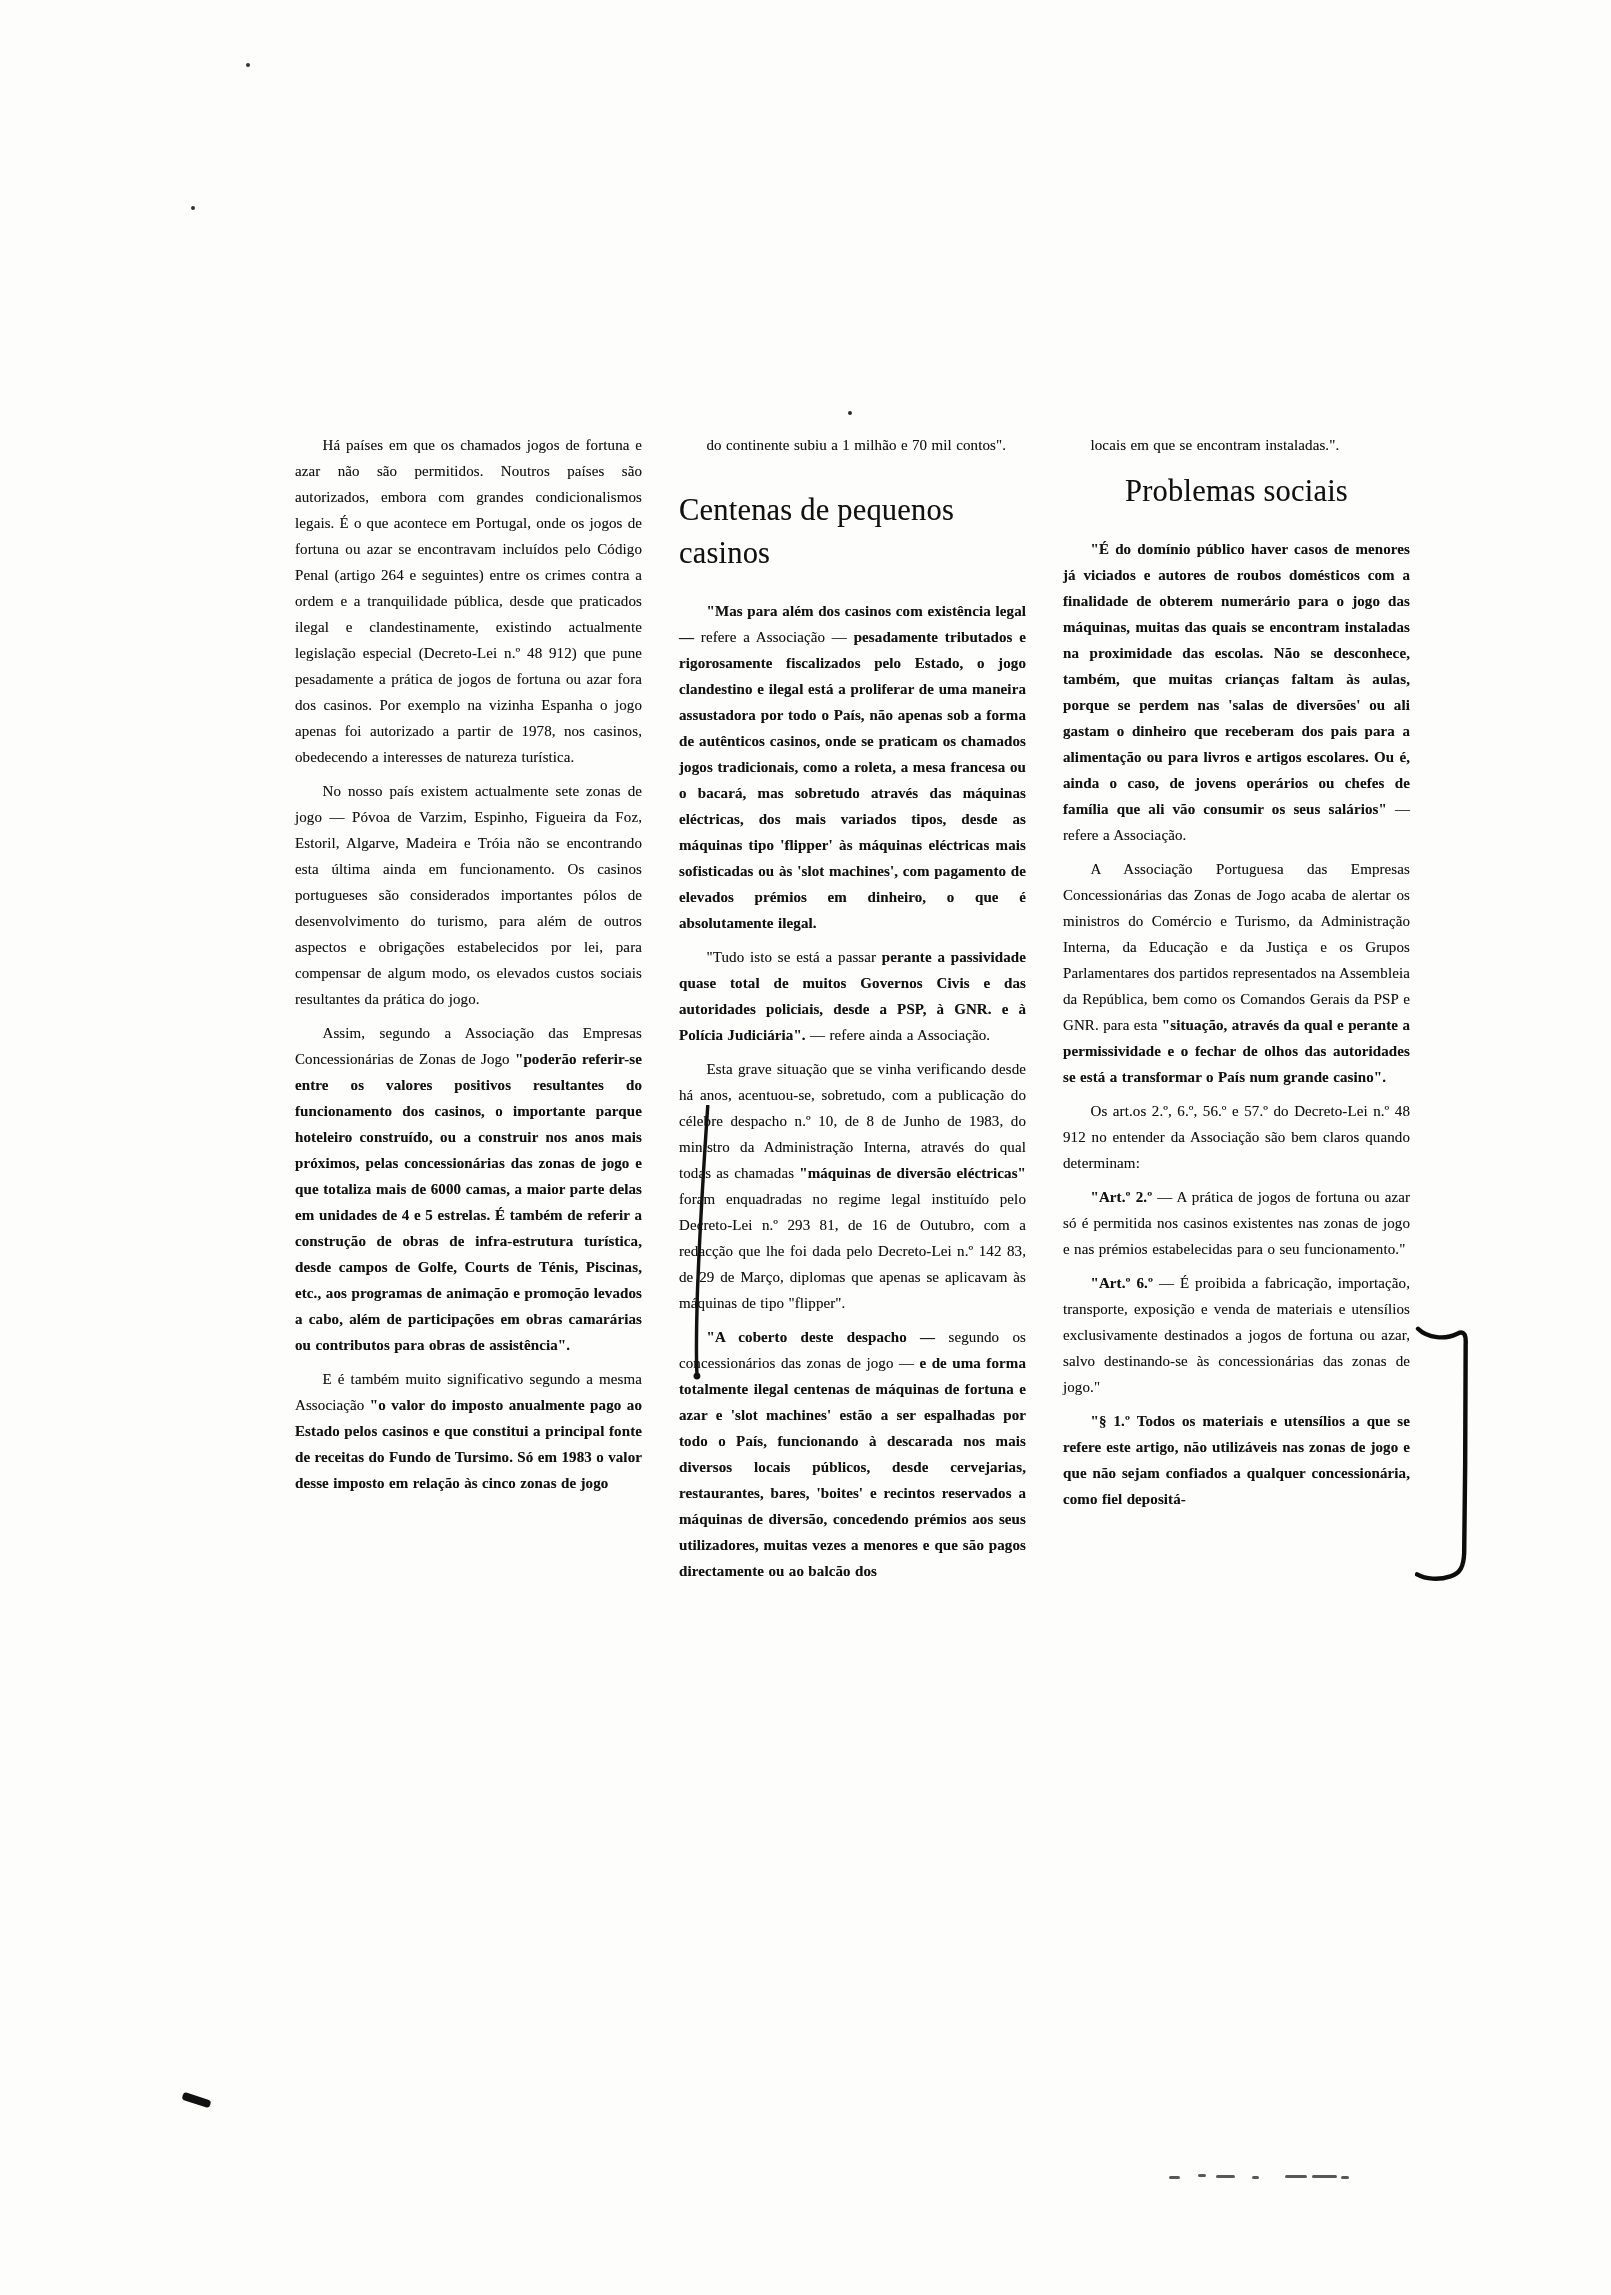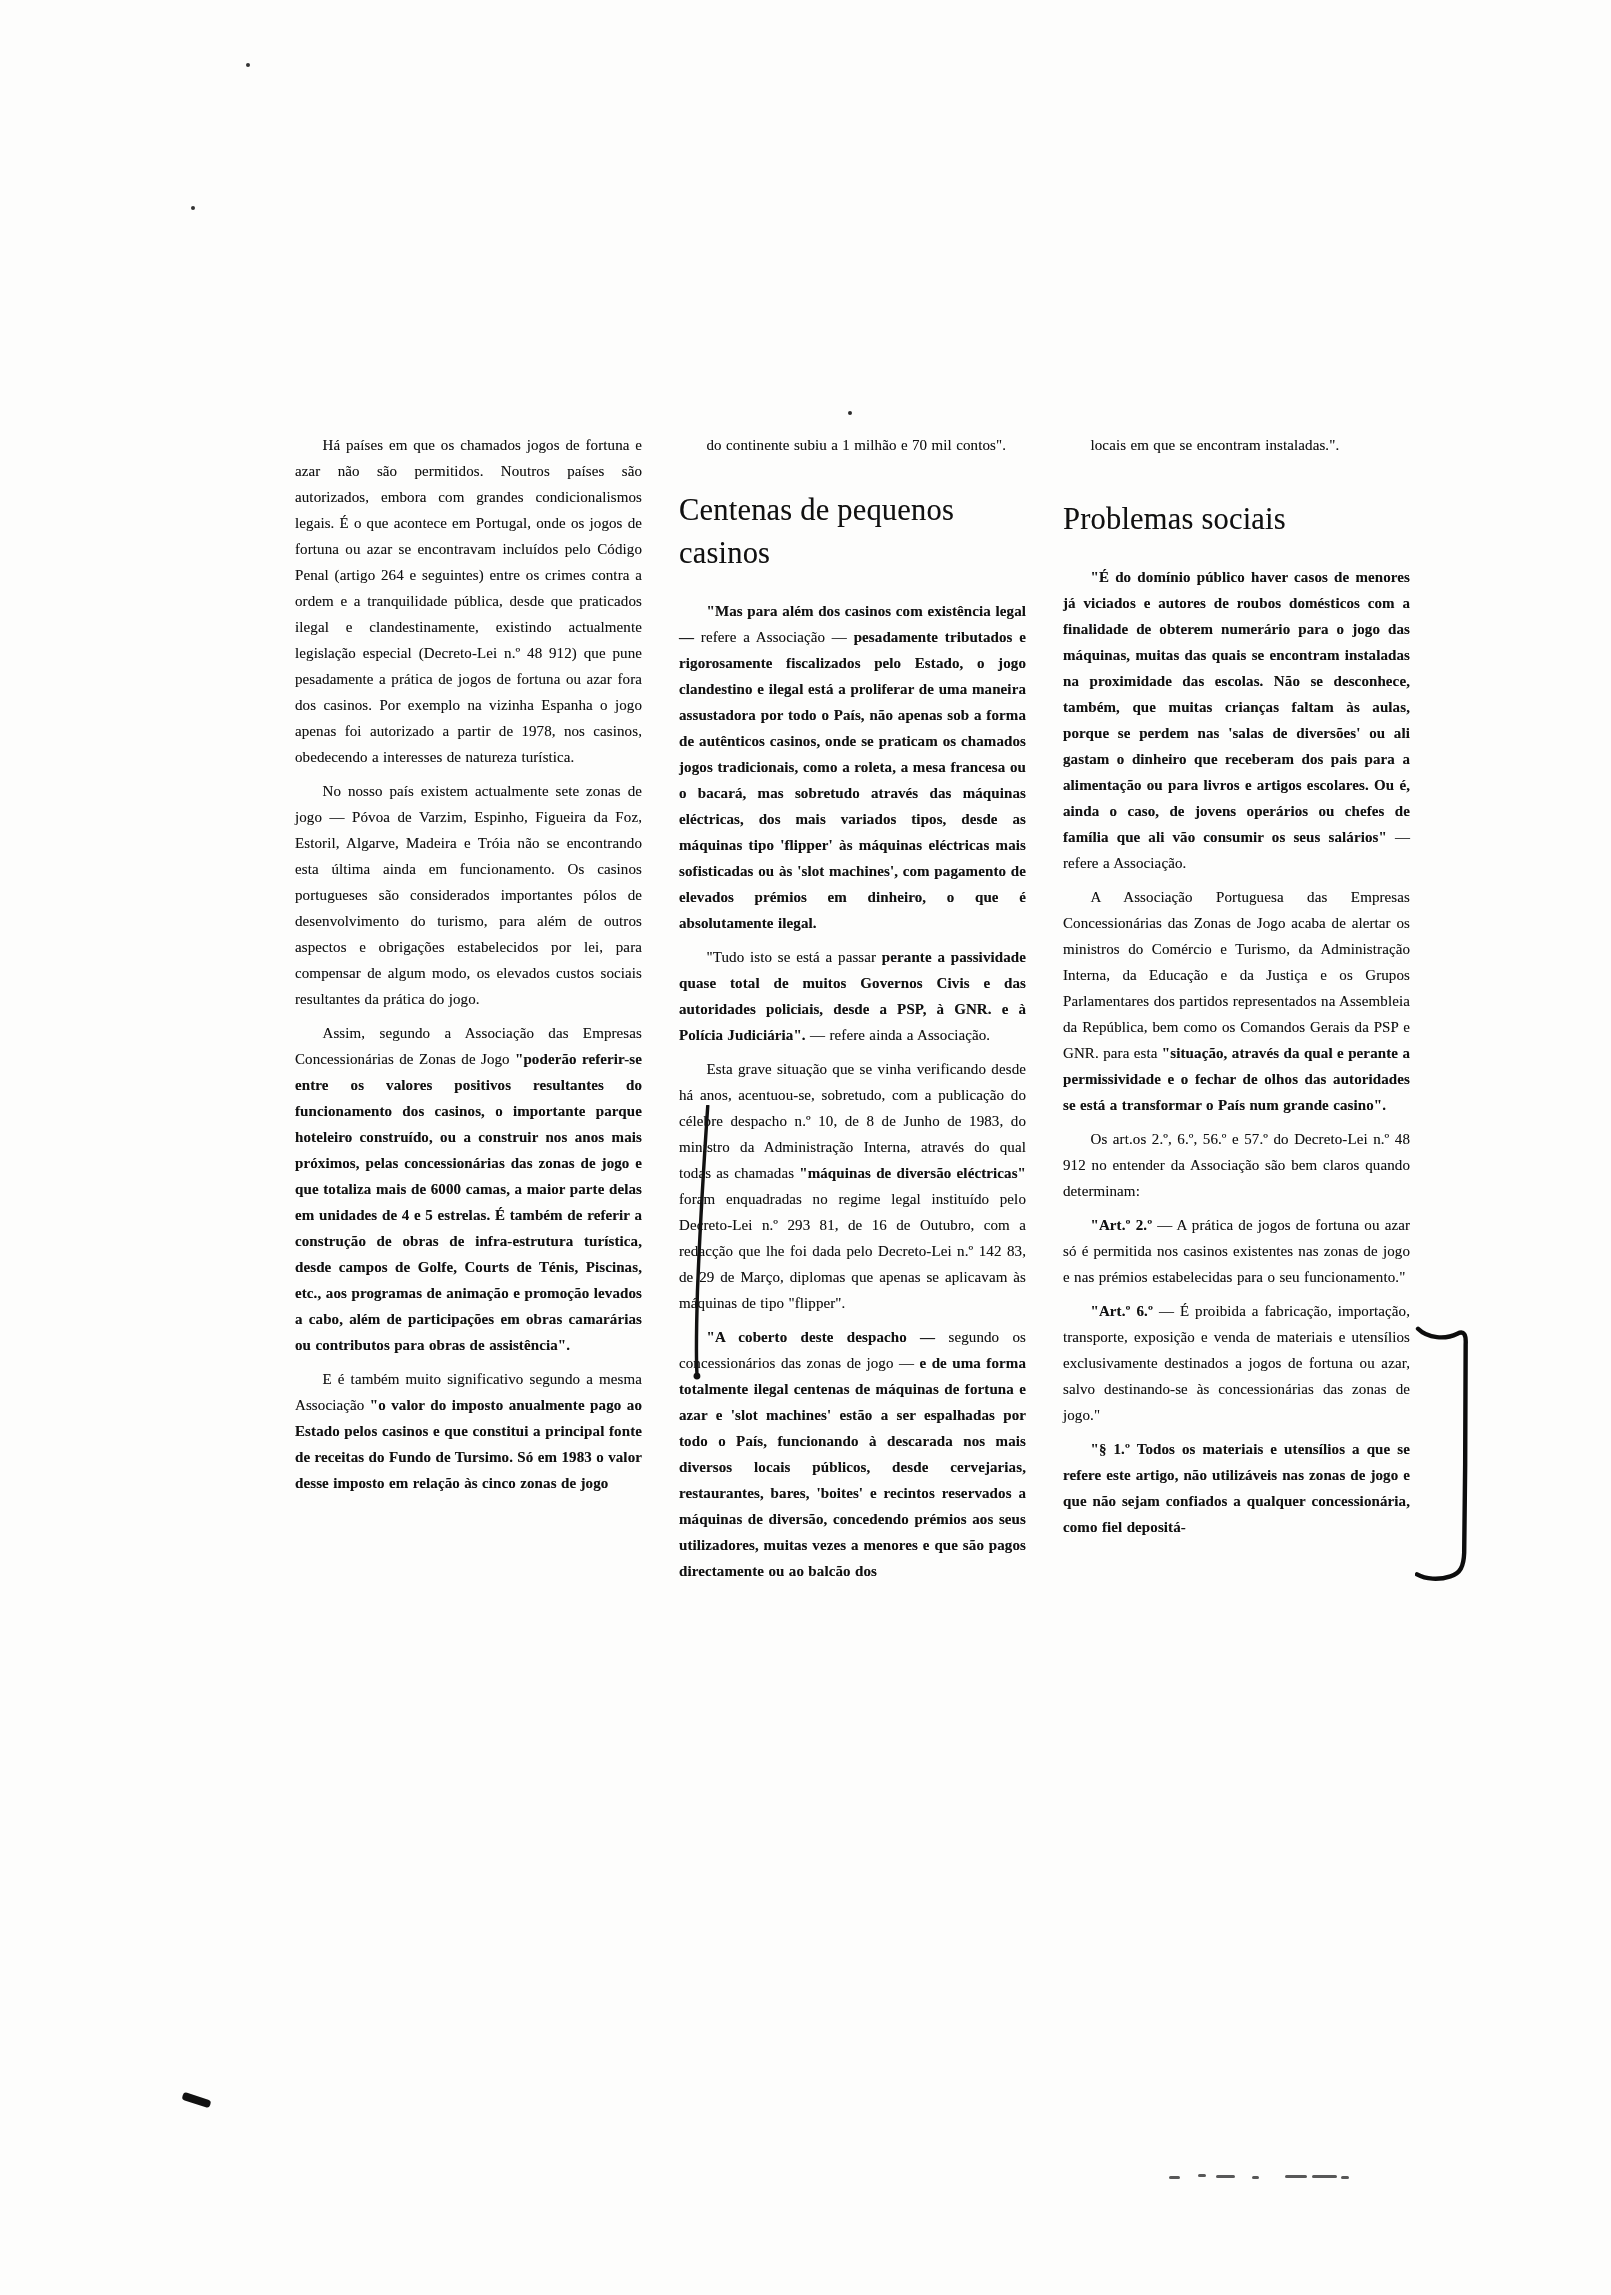--- a/index.html
+++ b/index.html
@@ -41,21 +41,21 @@
   .col p.b{font-weight:bold;}
   .col p.q{text-indent:27.5px;}
   .sec-title{
     font-size:30.5px;
     line-height:43px;
     margin:31px 0 22.6px 0;
     font-weight:normal;
     letter-spacing:0.2px;
     color:#111;
   }
-  .sec-title.tight{margin-top:40px;}
+  .sec-title.tight{margin-top:12px;text-align:center;}
   
   .col p, .sec-title{
     text-shadow:0 0 0.2px rgba(0,0,0,.35);
   }
   .mixed b{font-weight:bold;}
 
   
   .mark-bracket{
     position:absolute;
     left:1415px;top:1317px;

